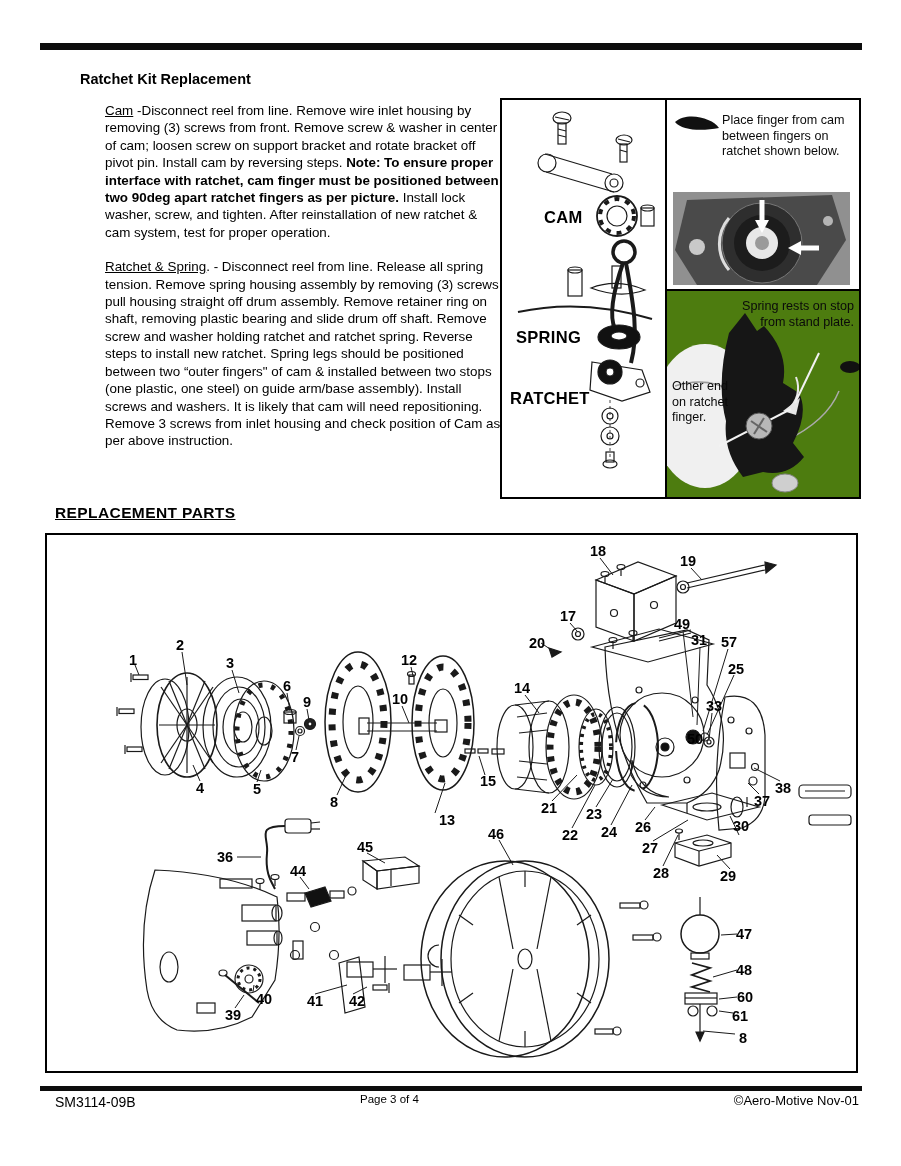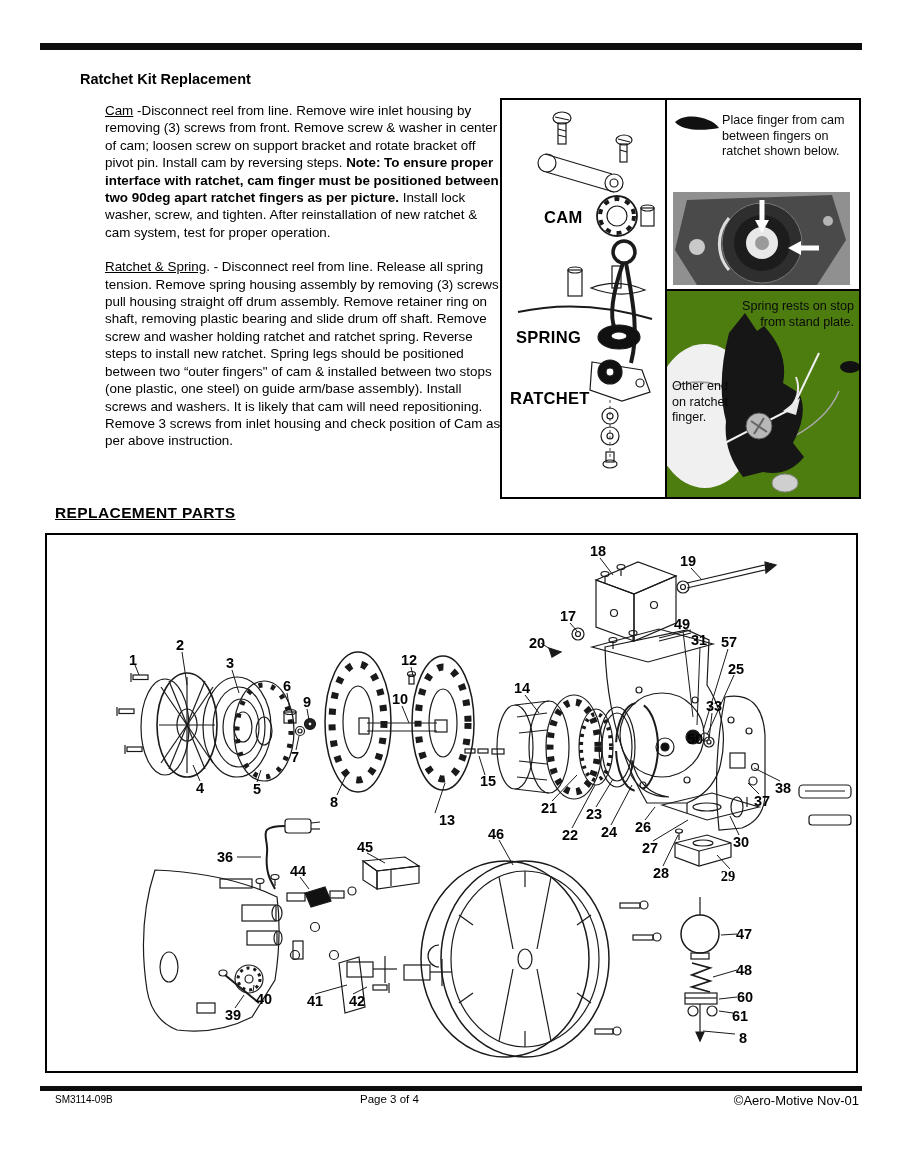--- a/index.html
+++ b/index.html
@@ -27,21 +27,21 @@
   .cap-bl{left:5px;top:88px;width:62px;}
   
   .parts-title{position:absolute;left:55px;top:504px;font-size:15.5px;font-weight:bold;
                text-decoration:underline;letter-spacing:0.4px;}
   .parts-box{position:absolute;left:45px;top:533px;width:813px;height:540px;border:2px solid #000;
              box-sizing:border-box;background:#fff;}
   .parts-art{position:absolute;left:0;top:0;width:100%;height:100%;}
   .part-num{position:absolute;transform:translate(-50%,-50%);font-weight:bold;font-size:14.5px;
             white-space:nowrap;}
   
-  .footer-left{position:absolute;left:55px;top:1094px;font-size:10px;}
+  .footer-left{position:absolute;left:55px;top:1094px;font-size:14px;}
   .footer-center{position:absolute;left:360px;top:1093px;font-size:11.5px;}
   .footer-right{position:absolute;right:42px;top:1093px;font-size:13px;}
   svg{display:block;}
   .ln{stroke:#1a1a1a;stroke-width:1.2;fill:none;}
 </style>
 </head>
 <body>
 
 <div class="page">
 
@@ -480,22 +480,22 @@
         <span class="part-num" style="left: 551px; top: 16px;">18</span>
         <span class="part-num" style="left: 641px; top: 26px;">19</span>
         <span class="part-num" style="left: 490px; top: 108px;">20</span>
         <span class="part-num" style="left: 502px; top: 273px;">21</span>
         <span class="part-num" style="left: 523px; top: 300px;">22</span>
         <span class="part-num" style="left: 547px; top: 279px;">23</span>
         <span class="part-num" style="left: 562px; top: 297px;">24</span>
         <span class="part-num" style="left: 596px; top: 292px;">26</span>
         <span class="part-num" style="left: 603px; top: 313px;">27</span>
         <span class="part-num" style="left: 614px; top: 338px;">28</span>
-        <span class="part-num" style="left: 681px; top: 341px; font-family: Liberation Serif, serif;">29</span>
-        <span class="part-num" style="left: 694px; top: 307px;">30</span>
+        <span class="part-num" style="left: 681px; top: 341px;">29</span>
+        <span class="part-num" style="left: 694px; top: 291px;">30</span>
         <span class="part-num" style="left: 652px; top: 105px;">31</span>
         <span class="part-num" style="left: 689px; top: 134px;">25</span>
         <span class="part-num" style="left: 667px; top: 171px;">33</span>
         <span class="part-num" style="left: 178px; top: 322px;">36</span>
         <span class="part-num" style="left: 715px; top: 266px;">37</span>
         <span class="part-num" style="left: 736px; top: 253px;">38</span>
         <span class="part-num" style="left: 186px; top: 480px;">39</span>
         <span class="part-num" style="left: 205px; top: 464px; padding-left: 24px;">40</span>
         <span class="part-num" style="left: 268px; top: 466px;">41</span>
         <span class="part-num" style="left: 306px; top: 466px; padding-left: 8px;">42</span>

